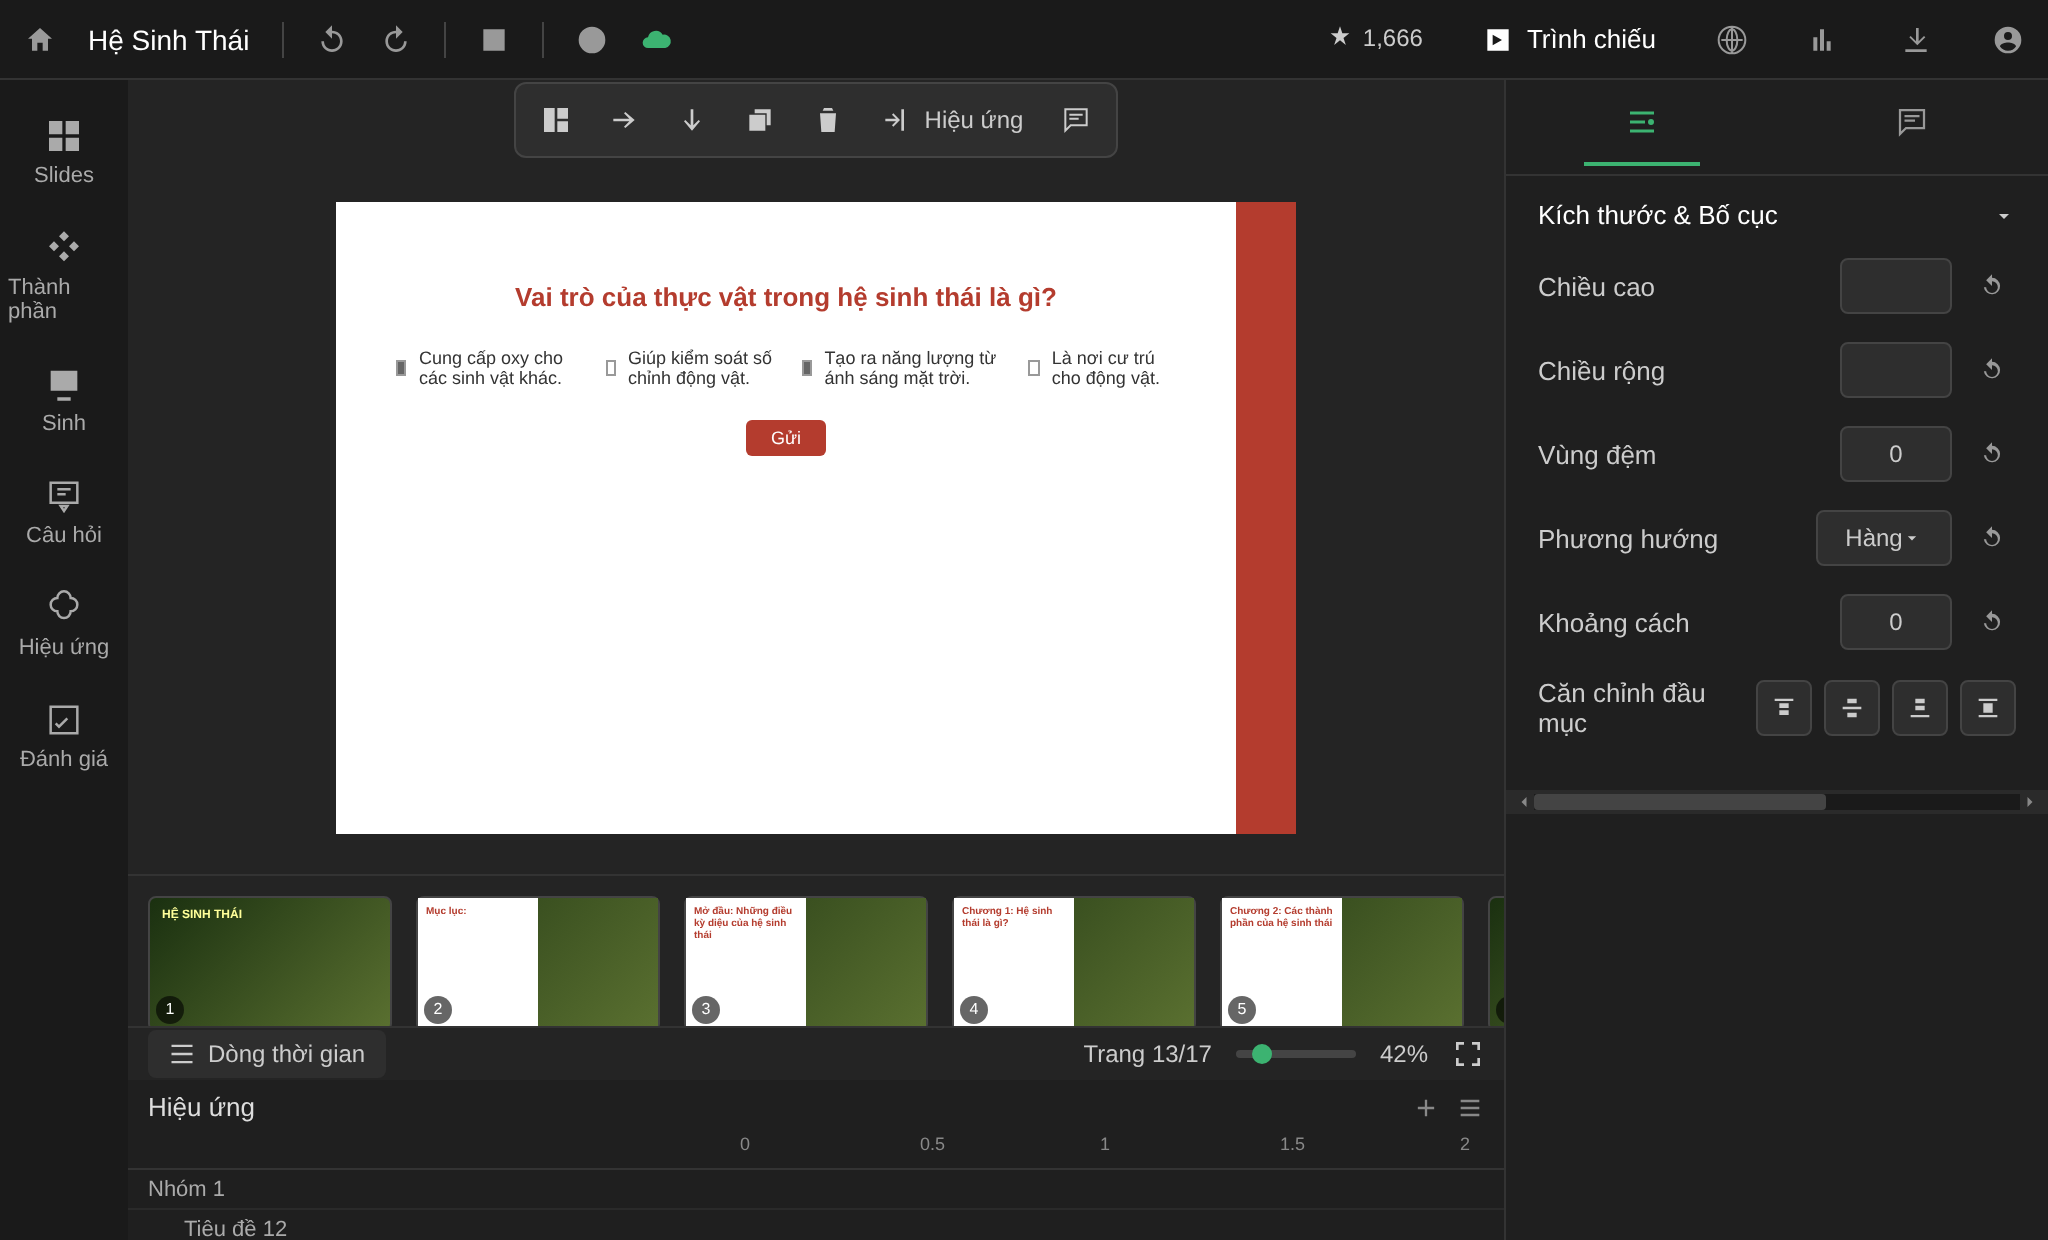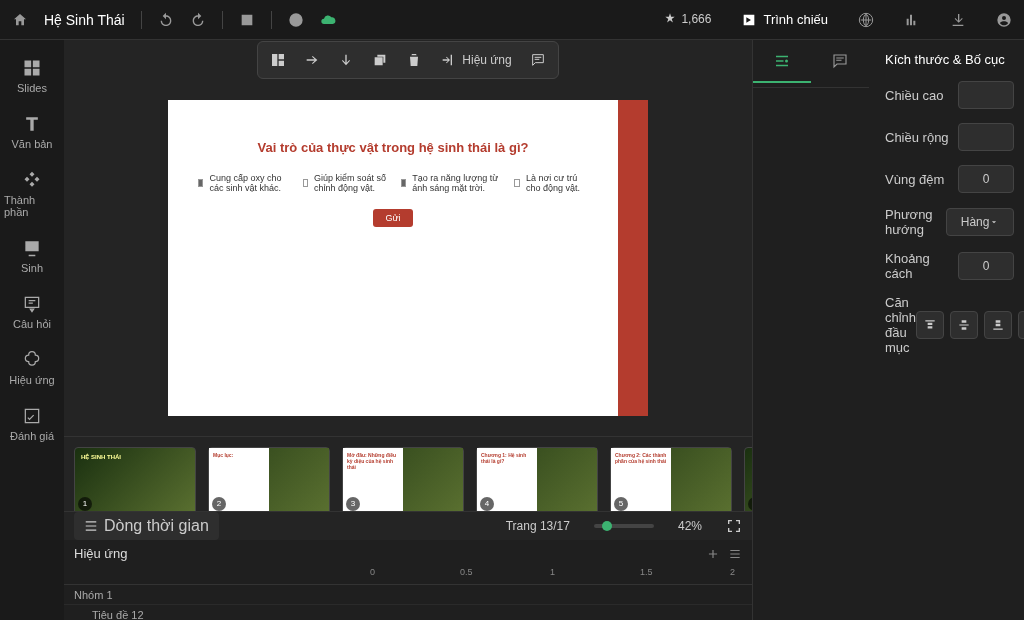--- a/index.html
+++ b/index.html
@@ -28,32 +28,32 @@
 .slide-opts .cb{width:8px;height:8px;border:1px solid #999;display:inline-block}
 .slide-opts .cb.ck{background:#666;position:relative}
 .slide-btn{margin-top:16px;background:#b43c2e;color:#fff;padding:4px 12px;border-radius:3px;font-size:9px}
 .slide-accent{width:30px;background:#b43c2e}
 .thumbs{height:88px;overflow-x:auto;display:flex;gap:12px;padding:10px 10px 0 10px;border-top:1px solid #333}
 .thumb{width:122px;height:68px;flex-shrink:0;background:linear-gradient(135deg,#2a4020,#4a6030);border-radius:4px;position:relative;cursor:pointer;border:1px solid #444;display:flex}
 .thumb .t-left{width:50%;background:#fff;display:flex;flex-direction:column;padding:4px;font-size:5px;color:#b43c2e}
 .thumb .t-right{width:50%;background:linear-gradient(135deg,#3a5020,#5a7030)}
 .thumb .num{position:absolute;bottom:3px;left:3px;width:14px;height:14px;background:rgba(0,0,0,.6);color:#fff;border-radius:50%;display:flex;align-items:center;justify-content:center;font-size:8px}
 .timeline-bar{height:32px;display:flex;align-items:center;padding:0 10px;gap:12px;border-top:1px solid #333}
-.timeline-btn{background:#2e2e2e;padding:5px 10px;border-radius:4px;display:flex;align-items:center;gap:6px;cursor:pointer;font-size:16px}
-.timeline-right{margin-left:auto;display:flex;align-items:center;gap:24px}
+.timeline-btn{background:#2e2e2e;padding:5px 10px;border-radius:4px;display:flex;align-items:center;gap:6px;cursor:pointer;font-size:12px}
+.timeline-right{margin-left:auto;display:flex;align-items:center;gap:12px}
 .slider{width:60px;height:4px;background:#444;border-radius:2px;position:relative}
 .slider .dot{position:absolute;width:10px;height:10px;background:#3cb371;border-radius:50%;top:-3px;left:8px}
 .effects{flex:1;min-height:80px;background:#1f1f1f}
 .effects .hdr{display:flex;align-items:center;padding:6px 10px;font-size:13px;color:#ddd}
 .effects .hdr .plus{margin-left:auto;display:flex;gap:8px}
 .effects .ruler{height:18px;display:flex;font-size:9px;color:#888;position:relative;border-bottom:1px solid #333;padding-left:306px}
 .effects .ruler .tick{width:90px;flex-shrink:0}
 .effects .row{height:20px;display:flex;align-items:center;padding-left:10px;border-bottom:1px solid #2a2a2a;font-size:11px;color:#aaa}
 .effects .row.indent{padding-left:28px}
-.rightpanel{width:272px;background:#1f1f1f;border-left:1px solid #333;display:flex;flex-direction:row}
+.rightpanel{width:272px;background:#1f1f1f;border-left:1px solid #333;display:flex;flex-direction:column}
 .rp-tabs{height:48px;display:flex;align-items:center;justify-content:space-around;border-bottom:1px solid #333}
 .rp-tabs .tab{padding:8px 20px;cursor:pointer;border-bottom:2px solid transparent}
 .rp-tabs .tab.active{border-bottom:2px solid #3cb371}
 .rp-tabs svg{width:18px;height:18px;fill:#3cb371}
 .rp-tabs .tab:not(.active) svg{fill:#999}
 .rp-section{padding:12px 16px}
 .rp-section-hdr{display:flex;align-items:center;font-size:13px;color:#fff;font-weight:500;margin-bottom:14px}
 .rp-section-hdr .chev{margin-left:auto}
 .rp-field{display:flex;align-items:center;margin-bottom:14px}
 .rp-field label{flex:1;font-size:13px;color:#ccc}
@@ -131,26 +131,20 @@
 
   <div class="leftnav">
     <div class="item">
         <svg viewBox="0 0 24 24">
           <path d="M3 3h8v8H3zm10 0h8v8h-8zM3 13h8v8H3zm10 0h8v8h-8z"></path>
         </svg>
         <span>Slides</span>
       </div>
     <div class="item">
         <svg viewBox="0 0 24 24">
-          <path d="M5 4h14v3h-5v13h-4V7H5z"></path>
-        </svg>
-        <span>Văn bản</span>
-      </div>
-    <div class="item">
-        <svg viewBox="0 0 24 24">
           <path d="M12 2l3 3-3 3-3-3zm-6 6l3 3-3 3-3-3zm12 0l3 3-3 3-3-3zm-6 6l3 3-3 3-3-3z"></path>
         </svg>
         <span>Thành phần</span>
       </div>
     <div class="item">
         <svg viewBox="0 0 24 24">
           <path d="M4 4h16v12H4zm2 10l3-4 2 2 3-4 4 6zM8 20h8v2H8z"></path>
         </svg>
         <span>Sinh</span>
       </div>

